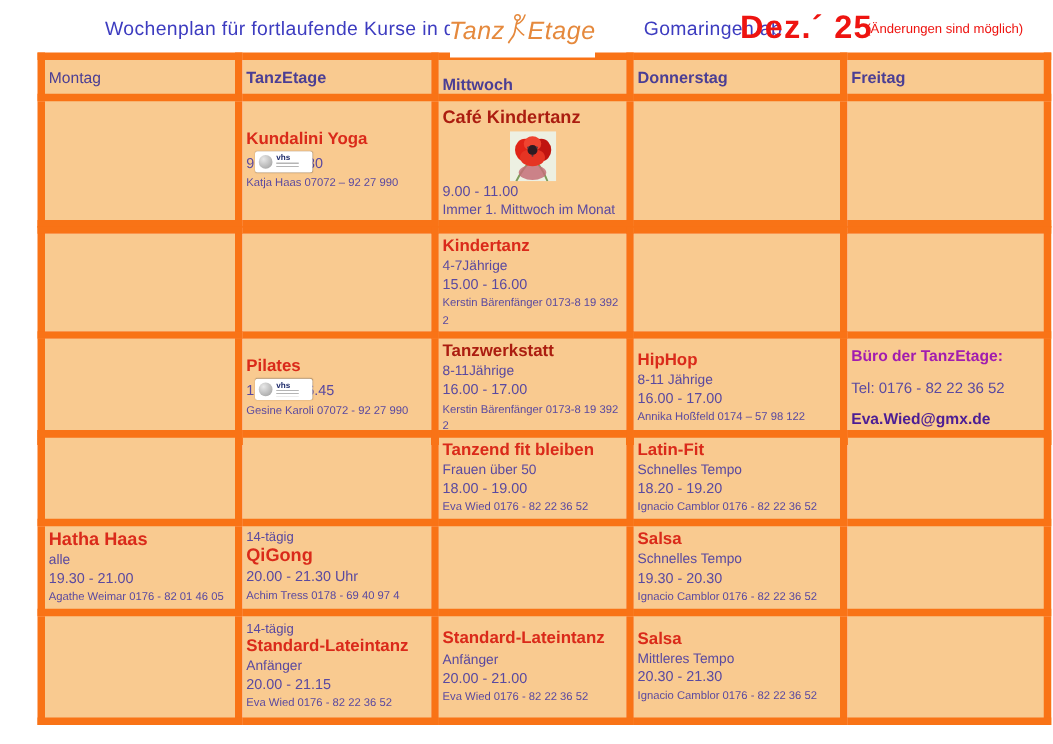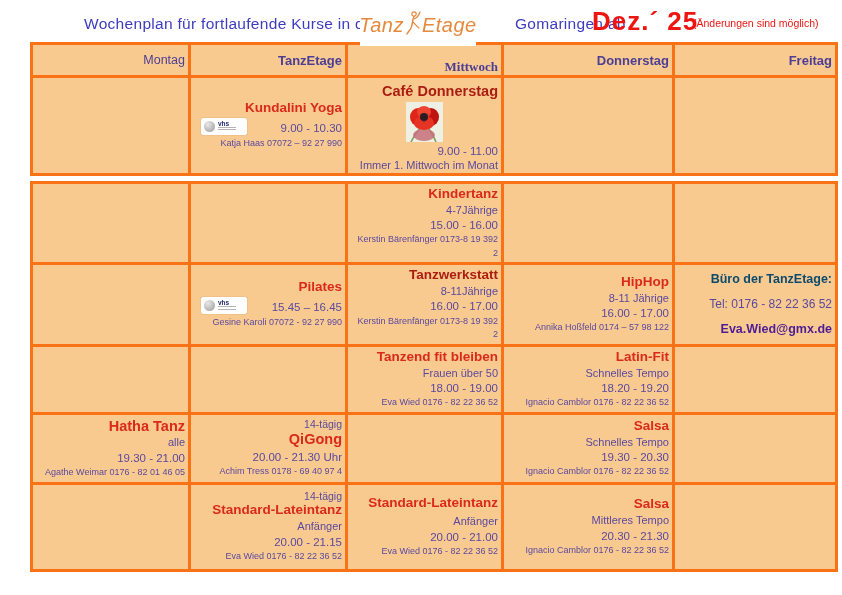--- a/index.html
+++ b/index.html
@@ -41,27 +41,27 @@
   
   table {
     position:absolute; left:30px; width:805px;
     border-collapse:collapse; table-layout:fixed;
     border:1px solid #858585;
   }
   #band1 { top:42px; }
   #band2 { top:181px; }
   #band3 { top:344px;padding-left:12px; }
   td, th {
-    border:3px solid #f97316; background:#f9ca90;
-    text-align:right; vertical-align:middle; padding:2px 3px;
+    border:6px solid #f97316; background:#f9ca90;
+    text-align:left; vertical-align:middle; padding:2px 3px;
     overflow:hidden;
   }
   th.day { font-size:13px; font-weight:bold; color:#4b3e94; }
   th.day.regular { font-weight:normal; font-size:12.5px; }
-  th.day.low { vertical-align:bottom; padding-bottom:0;font-family:Liberation Serif, serif; }
+  th.day.low { vertical-align:bottom; padding-bottom:0; }
 
   .cname  { font-weight:bold; font-size:13.5px; color:#da2a1a; line-height:1.25; }
   .cname.dark { color:#ab1d10; }
   .cname.big  { font-size:14.5px; }
   .pre     { font-size:10.5px; color:#5a49a0; }
   .sub     { font-size:11px;   color:#5a49a0; line-height:1.3; }
   .time    { font-size:11.5px; color:#5a49a0; line-height:1.4; }
   .contact { font-size:9px;    color:#5a49a0; line-height:1.5; }
   .note    { font-size:11px;   color:#5a49a0; }
 
@@ -77,21 +77,21 @@
     width:11px; height:11px; border-radius:50%;
     background:radial-gradient(circle at 35% 30%, #e8e8e8, #9a9a9a);
   }
   .vhs-txt { display:flex; flex-direction:column; align-items:flex-start; }
   .vhs-word { font-size:6.5px; font-weight:bold; color:#1d2a6b; line-height:6px; }
   .vhs-lines { width:18px; height:5px;
     background:repeating-linear-gradient(#b5b5b5 0 1px, transparent 1px 2.5px); }
 
   .poppy-wrap { margin:2px auto 1px; width:37px; height:40px; }
 
-  .buro-title { color:#0c4a6e; font-weight:bold; font-size:12.5px; }
+  .buro-title { color:#a21caf; font-weight:bold; font-size:12.5px; }
   .buro-tel   { color:#5a49a0; font-size:12px; margin:11px 0; }
   .buro-mail  { color:#4c1d95; font-weight:bold; font-size:12.5px; }
 
   .mt2 { margin-top:2px; }
 </style>
 </head>
 <body>
 
 <div class="page">
 
@@ -138,21 +138,21 @@
             <span class="vhs-txt">
               <span class="vhs-word">vhs</span>
               <span class="vhs-lines"></span>
             </span>
           </span>
           <span class="time">9.00 - 10.30</span>
         </div>
         <div class="contact">Katja Haas  07072 – 92 27 990</div>
       </td>
       <td style="vertical-align:top;">
-        <div class="cname dark big mt2">Café Donnerstag</div>
+        <div class="cname dark big mt2">Café Kindertanz</div>
         <div class="poppy-wrap">
           <svg width="37" height="40" viewBox="0 0 37 40">
             <rect width="37" height="40" fill="#edf0e2"></rect>
             <path d="M5 40 C 10 30, 14 26, 18 22" stroke="#7d9b5a" stroke-width="1.5" fill="none"></path>
             <path d="M30 40 C 27 32, 24 28, 21 24" stroke="#7d9b5a" stroke-width="1.5" fill="none"></path>
             <ellipse cx="18" cy="33" rx="11" ry="6" fill="#c46e78" opacity="0.85"></ellipse>
             <ellipse cx="12" cy="15" rx="8" ry="9" fill="#e02418"></ellipse>
             <ellipse cx="25" cy="15" rx="8" ry="9" fill="#c01410"></ellipse>
             <ellipse cx="18" cy="21" rx="10" ry="7" fill="#e53423"></ellipse>
             <ellipse cx="18" cy="10" rx="7" ry="6" fill="#ef4430"></ellipse>
@@ -250,21 +250,21 @@
       <td>
         <div class="cname">Latin-Fit</div>
         <div class="sub">Schnelles Tempo</div>
         <div class="time">18.20 - 19.20</div>
         <div class="contact">Ignacio Camblor  0176 - 82 22 36 52</div>
       </td>
       <td></td>
     </tr>
     <tr style="height:70px">
       <td>
-        <div class="cname big">Hatha Tanz</div>
+        <div class="cname big">Hatha Haas</div>
         <div class="sub">alle</div>
         <div class="time">19.30 - 21.00</div>
         <div class="contact">Agathe Weimar  0176 - 82 01 46 05</div>
       </td>
       <td>
         <div class="pre">14-tägig</div>
         <div class="cname big">QiGong</div>
         <div class="time">20.00 - 21.30 Uhr</div>
         <div class="contact">Achim Tress  0178 - 69 40 97 4</div>
       </td>

